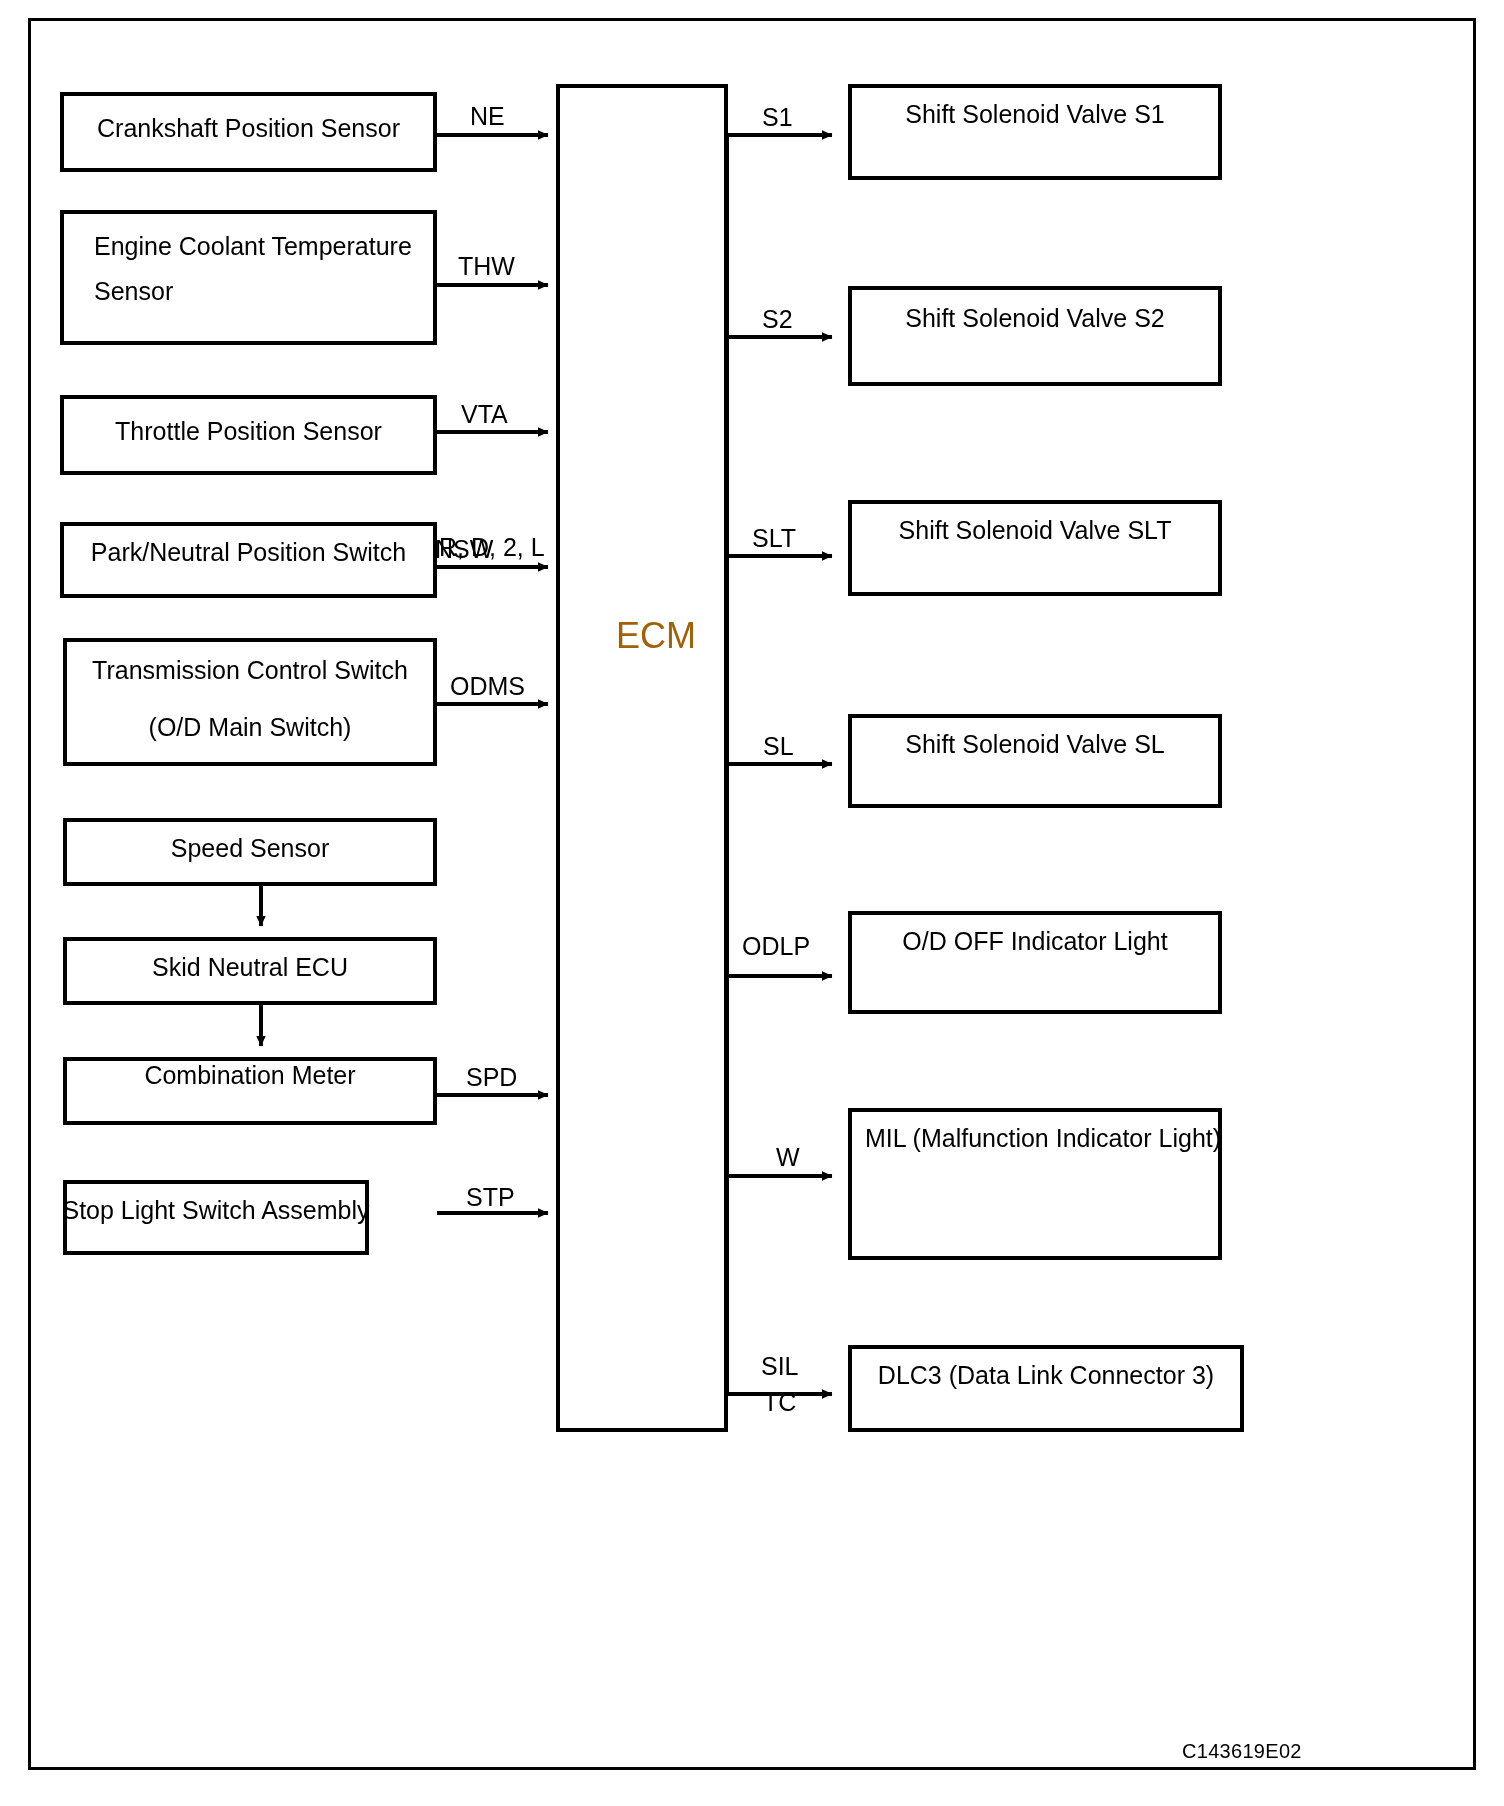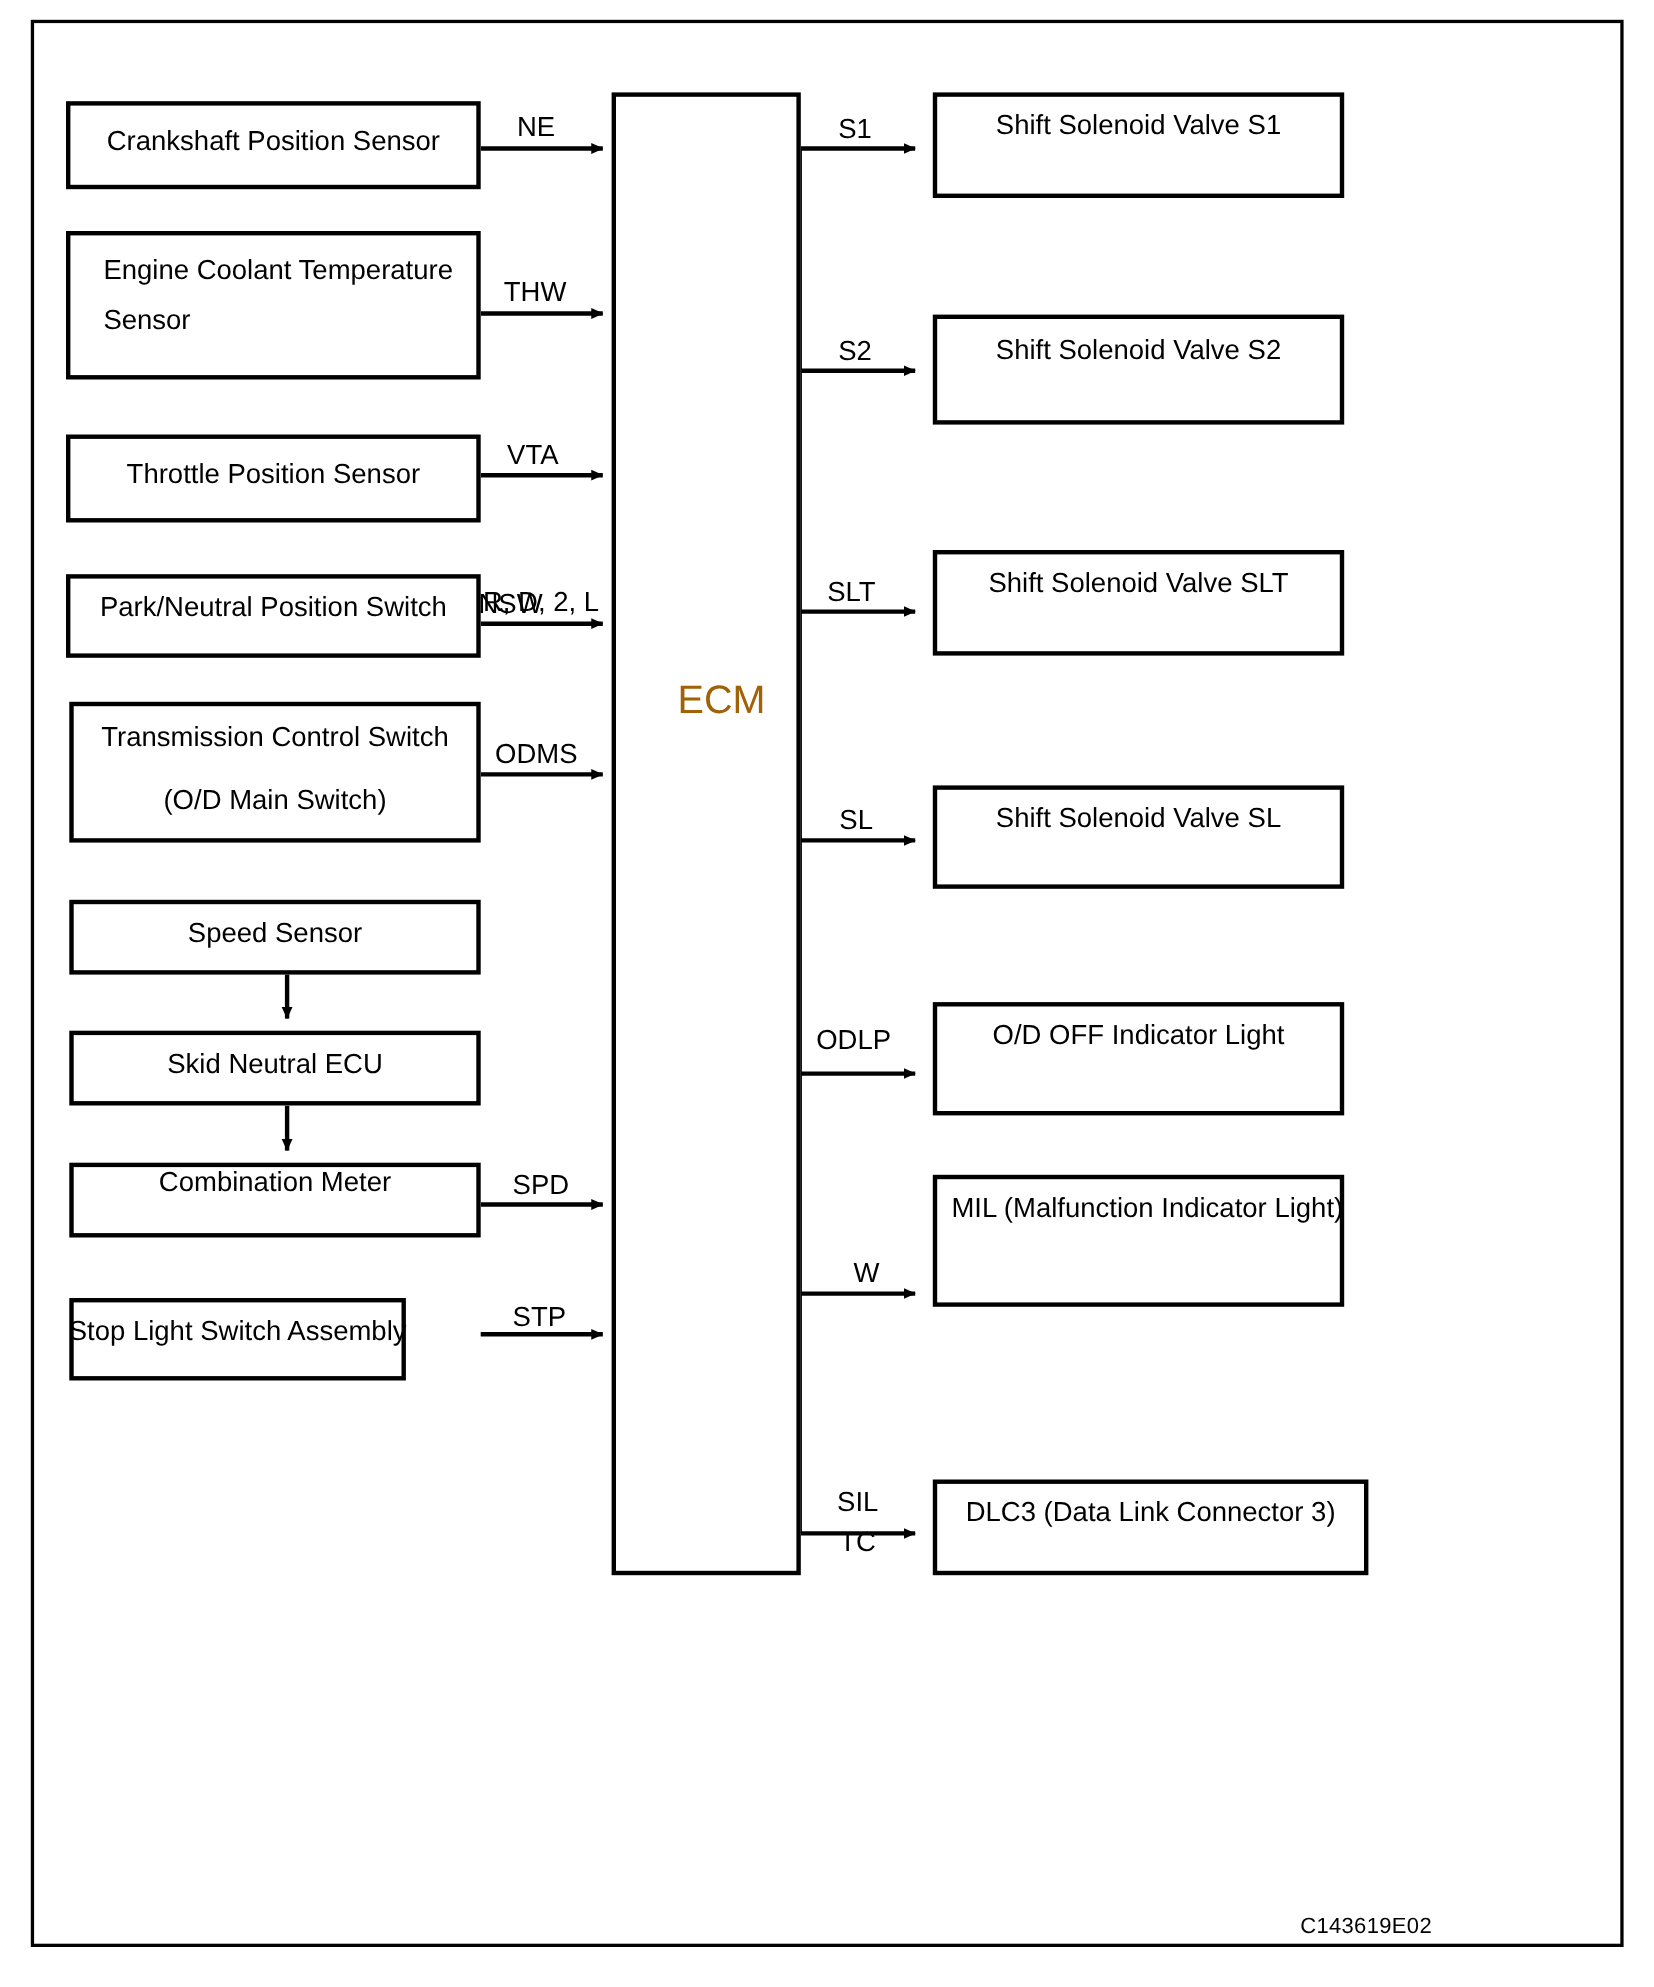--- a/index.html
+++ b/index.html
@@ -178,21 +178,21 @@
   </div>
 
   <div class="node-box" style="left:848px; top:714px; width:374px; height:94px;">
     <div class="node-label l1" style="margin-top:12px;">Shift Solenoid Valve SL</div>
   </div>
 
   <div class="node-box" style="left:848px; top:911px; width:374px; height:103px;">
     <div class="node-label l1" style="margin-top:12px;">O/D OFF Indicator Light</div>
   </div>
 
-  <div class="node-box" style="left:848px; top:1068px; width:374px; height:120px;padding-left:16px;">
+  <div class="node-box" style="left:848px; top:1108px; width:374px; height:152px;padding-left:16px;">
     <div class="node-label l1" style="margin-top:12px;">MIL (Malfunction Indicator Light)</div>
   </div>
 
   <div class="node-box" style="left:848px; top:1345px; width:396px; height:87px;">
     <div class="node-label l1" style="margin-top:12px;">DLC3 (Data Link Connector 3)</div>
   </div>
 
   <div class="sig-label" style="left:762px; top:103px;">S1</div>
   <div class="sig-label" style="left:762px; top:305px;">S2</div>
   <div class="sig-label" style="left:752px; top:524px;">SLT</div>

